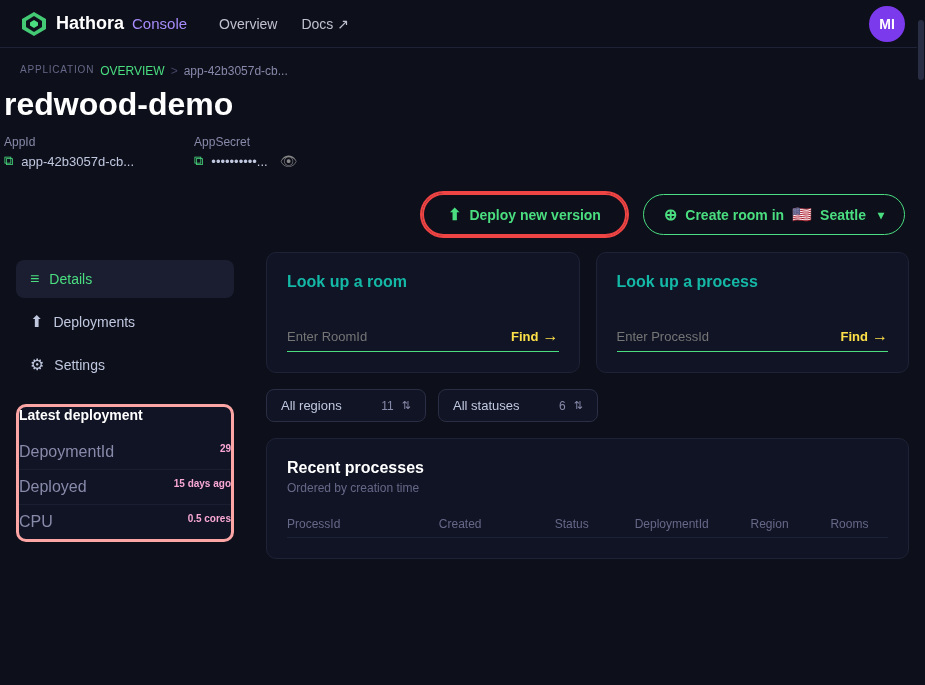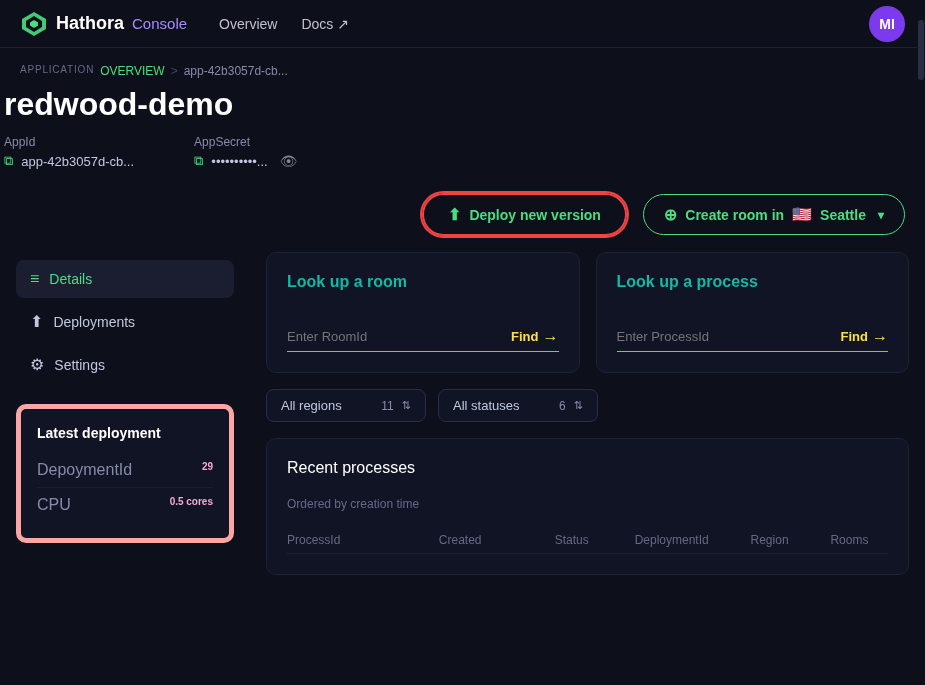--- a/index.html
+++ b/index.html
@@ -306,22 +306,22 @@
     
     .processes-card {
       background: #111425;
       border: 1px solid #1e2236;
       border-radius: 10px;
       padding: 20px;
     }
     .processes-title {
       color: #ffffff;
       font-size: 16px;
-      font-weight: 400;
-      margin-bottom: 20px;
+      font-weight: 700;
+      margin-bottom: 4px;
     }
     .processes-subtitle {
       color: #666888;
       font-size: 12px;
       margin-bottom: 16px;
     }
     .processes-table-header {
       display: grid;
       grid-template-columns: 2fr 1.5fr 1fr 1.5fr 1fr 0.8fr;
       gap: 8px;
@@ -331,23 +331,22 @@
     .th {
       color: #666888;
       font-size: 12px;
       font-weight: 500;
       text-transform: none;
     }
 
     
     .latest-deploy-card {
       background: #111425;
-      border: 5px solid #fca5a5;
+      border: 3px solid #fca5a5;
       border-radius: 10px;
-      padding: 16px;
       margin-bottom: 16px;
     }
     .latest-deploy-title {
       color: #ffffff;
       font-size: 14px;
       font-weight: 600;
       margin-bottom: 12px;
     }
     .deploy-row {
       display: flex;
@@ -464,20 +463,24 @@
       <span>Settings</span>
     </div>
 
     <div class="latest-deploy-card" style="margin-top: 16px;">
       <div class="latest-deploy-title">Latest deployment</div>
       <div class="deploy-row">
         <span class="deploy-key">DepoymentId</span>
         <span class="deploy-val">29</span>
       </div>
       <div class="deploy-row">
+        <span class="deploy-key">Deployed</span>
+        <span class="deploy-val">15 days ago</span>
+      </div>
+      <div class="deploy-row">
         <span class="deploy-key">CPU</span>
         <span class="deploy-val">0.5 cores</span>
       </div>
     </div>
   </div>
 
   <div class="content-area">
 
     <div class="cards-row">
       <div class="lookup-card">

